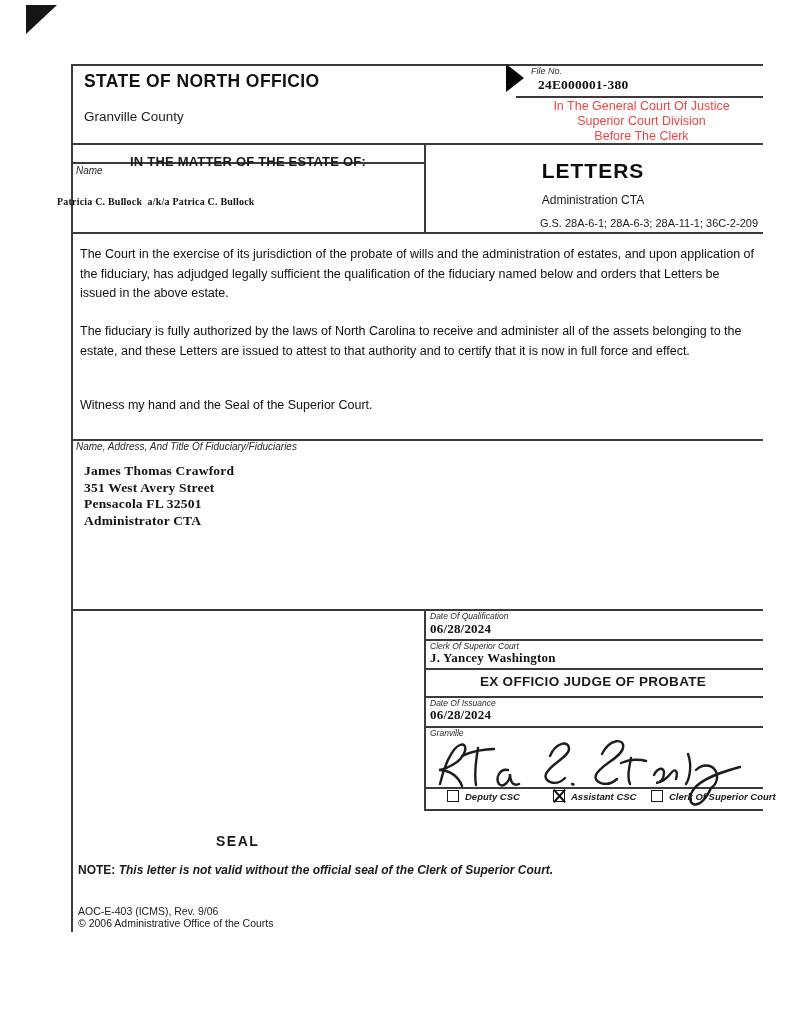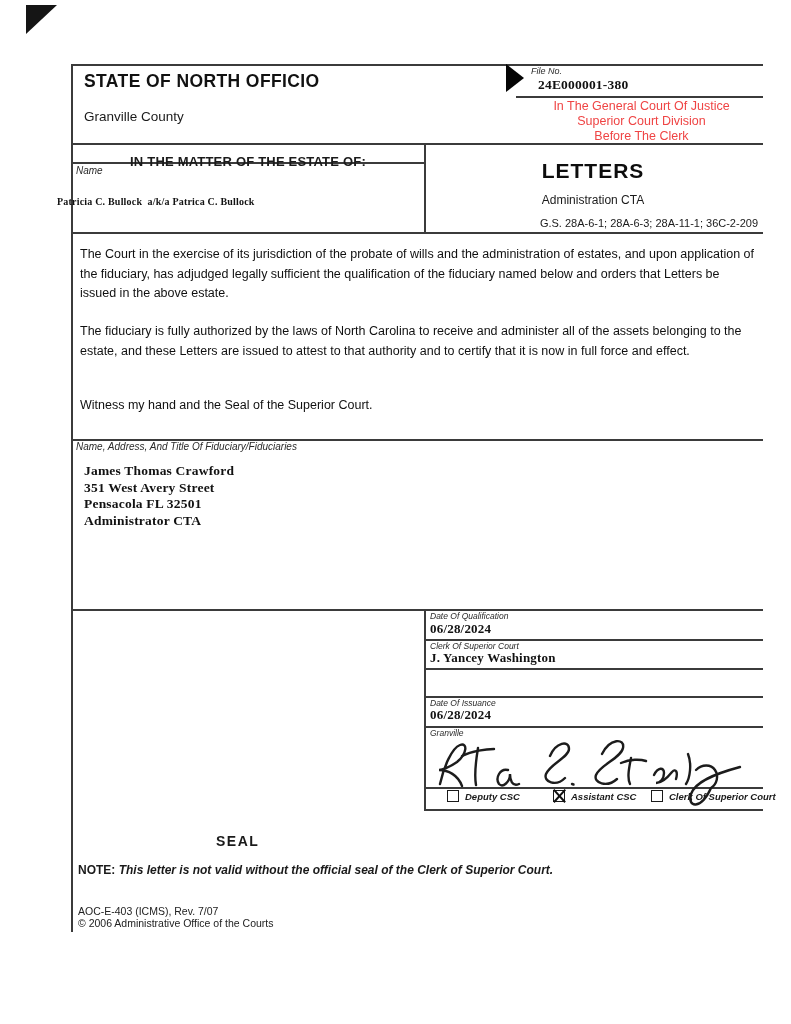--- a/index.html
+++ b/index.html
@@ -122,20 +122,21 @@
     <div>Pensacola FL 32501</div>
     <div>Administrator CTA</div>
   </div>
 
   <div class="cert-label" style="top:611px;">Date Of Qualification</div>
   <div class="cert-value serif" style="top:621px;">06/28/2024</div>
 
   <div class="cert-label" style="top:641px;">Clerk Of Superior Court</div>
   <div class="cert-value serif" style="top:650px;">J. Yancey Washington</div>
 
+  <div class="abs exofficio">EX OFFICIO JUDGE OF PROBATE</div>
 
   <div class="cert-label" style="top:698px;">Date Of Issuance</div>
   <div class="cert-value serif" style="top:707px;">06/28/2024</div>
 
   <div class="cert-label" style="top:728px;">Granville</div>
   <svg class="sig-svg" viewBox="0 0 325 80" fill="none" stroke="#1c1c1c" stroke-width="2.4" stroke-linecap="round">
     <path d="M8,52 C12,34 20,16 28,13 C36,10 35,22 25,30 C18,35 10,38 7,38 C16,38 26,43 30,54"></path>
     <path d="M46,16 C44,28 42,42 44,53"></path>
     <path d="M30,24 C40,19 54,17 62,17"></path>
     <path d="M76,38 C68,36 63,46 67,52 C71,56 78,50 78,42 C78,48 80,55 87,52"></path>
@@ -160,16 +161,16 @@
   <div class="cb-item" style="left:651px;">
     <span class="checkbox"></span>
     <span class="cb-label">Clerk Of Superior Court</span>
   </div>
 
   <div class="abs seal">SEAL</div>
   <div class="abs note-line">
     <span class="note-label">NOTE:</span>
     <span class="note-text">This letter is not valid without the official seal of the Clerk of Superior Court.</span>
   </div>
-  <div class="footer-line" style="top:905px;">AOC-E-403 (ICMS), Rev. 7/07</div>
+  <div class="footer-line" style="top:905px;">AOC-E-403 (ICMS), Rev. 9/06</div>
   <div class="footer-line" style="top:917px;">© 2006 Administrative Office of the Courts</div>
 
 </div>
 
 </body></html>

